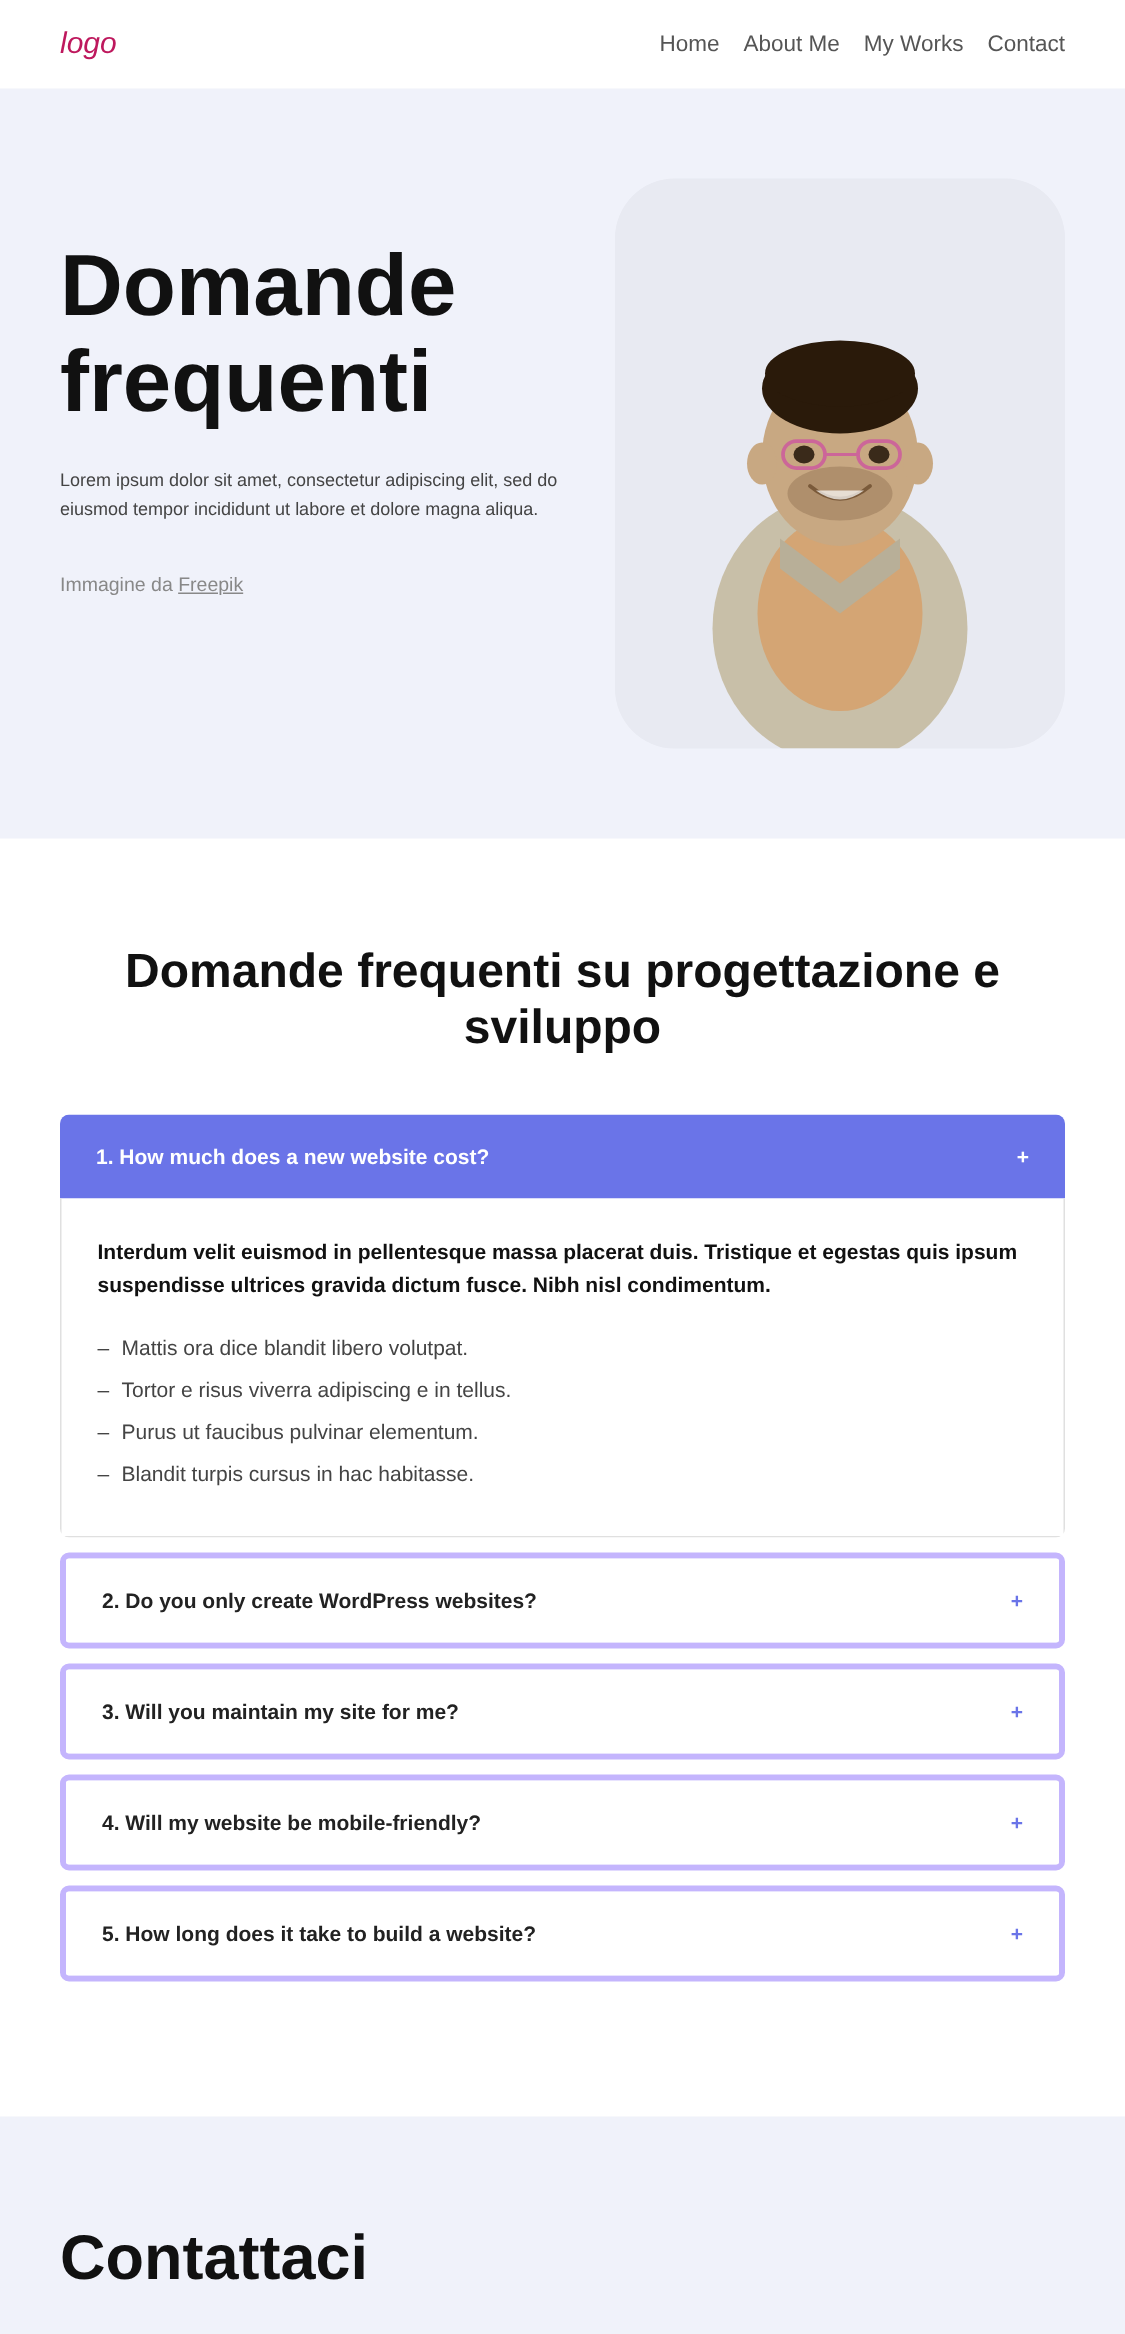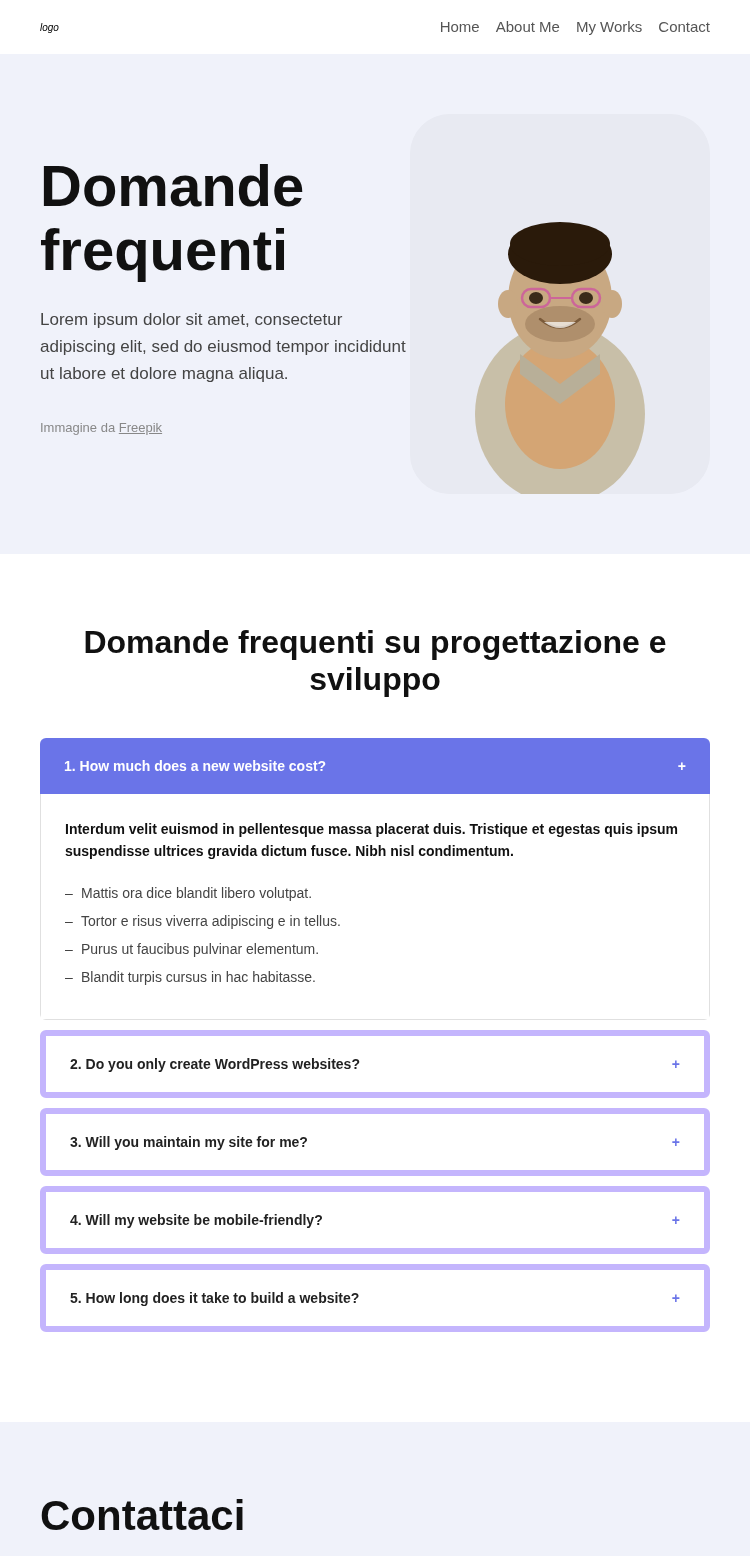--- a/index.html
+++ b/index.html
@@ -7,22 +7,22 @@
 
     
     nav {
       display: flex;
       align-items: center;
       justify-content: space-between;
       padding: 18px 40px;
       background: #fff;
     }
     .logo {
-      font-size: 10px;
-      color: #000000;
+      font-size: 20px;
+      color: #be185d;
       font-style: italic;
     }
     .nav-links {
       display: flex;
       gap: 16px;
       list-style: none;
     }
     .nav-links li a {
       text-decoration: none;
       color: #555;
@@ -45,21 +45,21 @@
       padding-top: 60px;
     }
     .hero-text h1 {
       font-size: 58px;
       font-weight: 800;
       line-height: 1.1;
       color: #111;
       margin-bottom: 24px;
     }
     .hero-text p {
-      font-size: 17px;
+      font-size: 12px;
       color: #444;
       line-height: 1.6;
       margin-bottom: 24px;
     }
     .hero-text .image-credit {
       font-size: 13px;
       color: #888;
       margin-top: 31px;
     }
     .hero-text .image-credit a {
@@ -89,21 +89,21 @@
       background: #fff;
     }
     .faq-section h2 {
       font-size: 32px;
       font-weight: 700;
       text-align: center;
       margin-bottom: 40px;
       color: #111;
     }
     .faq-item {
-      border: 6px solid #c4b5fd;
+      border: 4px solid #c4b5fd;
       border-radius: 6px;
       margin-bottom: 10px;
       overflow: hidden;
     }
     .faq-item.open {
       border: none;
     }
     .faq-header {
       display: flex;
       align-items: center;

